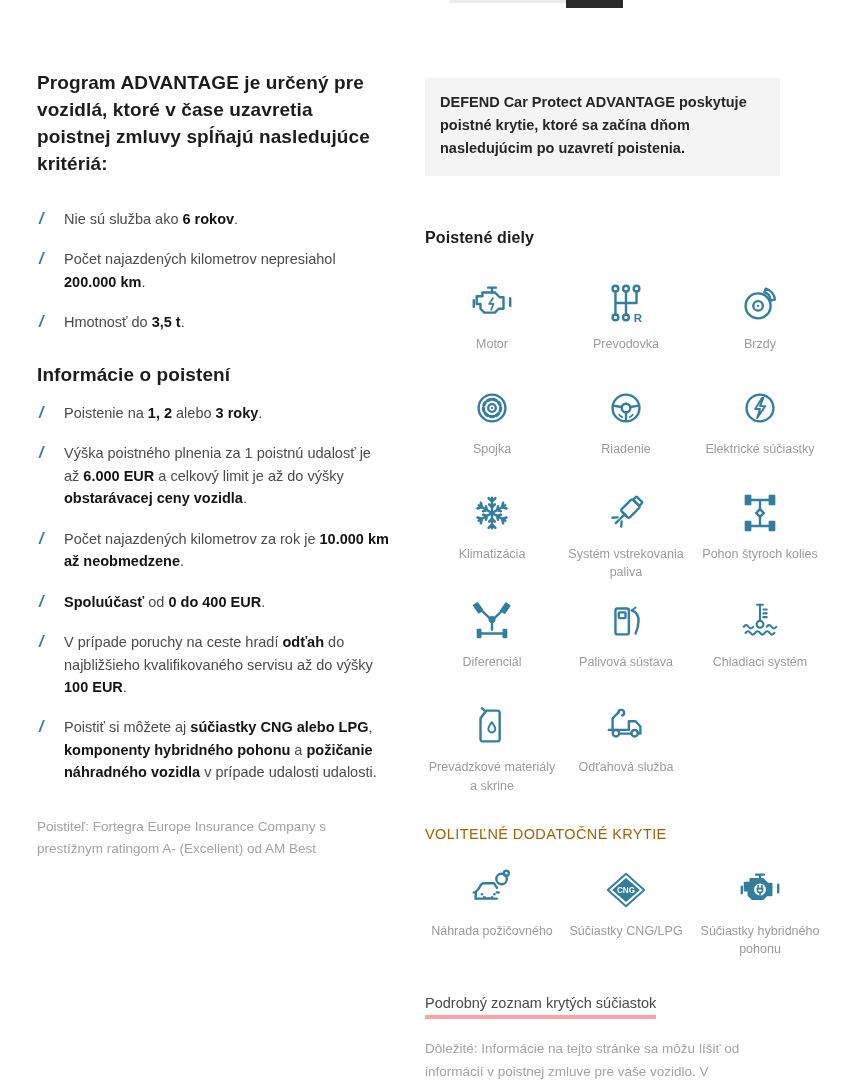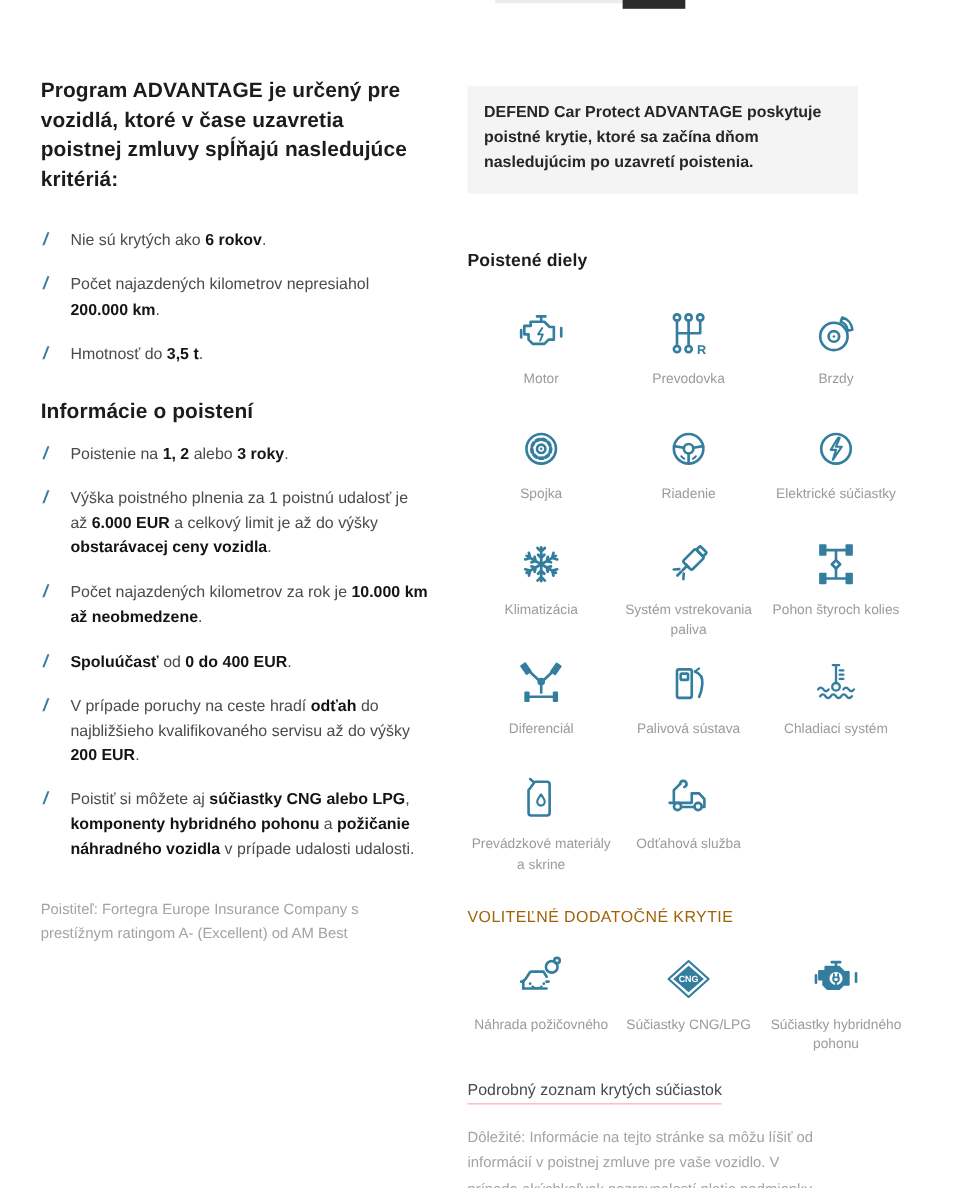--- a/index.html
+++ b/index.html
@@ -24,45 +24,45 @@
   .col-right{position:absolute;left:425px;top:78px;width:402px;}
   .highlight-box{background:var(--boxbg);padding:13px 30px 15px 15px;width:310px;}
   .highlight-box p{margin:0;font-size:14.5px;font-weight:bold;color:#262626;line-height:1.6;}
   .covered-h{font-size:16px;font-weight:bold;color:var(--text);margin:53px 0 0 0;letter-spacing:.1px;}
   .icon-grid{display:grid;grid-template-columns:repeat(3,134px);row-gap:13px;margin-top:30px;}
   .cell{display:flex;flex-direction:column;align-items:center;text-align:center;min-height:92px;}
   .cell-icon{width:48px;height:52px;display:flex;align-items:center;justify-content:center;color:var(--accent);}
   .cell-label{margin-top:6px;font-size:12.5px;color:#9b9b9b;line-height:1.5;}
   .optional-h{font-size:14.5px;font-weight:normal;color:#a16207;letter-spacing:.4px;margin:30px 0 0 0;}
   .optional-grid{margin-top:22px;}
-  .parts-link{display:inline-block;margin-top:24px;font-size:14.5px;color:#4a4a4a;text-decoration:none;
-              border-bottom:1px solid #fca5a5;padding-bottom:4px;cursor:pointer;}
+  .parts-link{display:inline-block;margin-top:36px;font-size:14.5px;color:#4a4a4a;text-decoration:none;
+              border-bottom:4px solid #fca5a5;padding-bottom:4px;cursor:pointer;}
   .disclaimer{margin:18px 0 0 0;font-size:13.5px;color:var(--muted);line-height:1.72;width:322px;}
   svg text{font-family:"Liberation Sans","DejaVu Sans",sans-serif;}
 </style>
 </head>
 <body>
 
 <div class="top-streak"></div>
 <div class="top-bar"></div>
 
 <div class="col-left">
   <h1 class="h1">Program ADVANTAGE je určený pre vozidlá, ktoré v čase uzavretia poistnej zmluvy spĺňajú nasledujúce kritériá:</h1>
   <ul class="bullets" id="criteria-list">
-      <li><span class="slash">/</span><span><span>Nie sú krytých ako </span><strong>6 rokov</strong><span>.</span></span></li>
+      <li><span class="slash">/</span><span><span>Nie sú služba ako </span><strong>6 rokov</strong><span>.</span></span></li>
       <li><span class="slash">/</span><span><span>Počet najazdených kilometrov nepresiahol </span><strong>200.000 km</strong><span>.</span></span></li>
       <li><span class="slash">/</span><span><span>Hmotnosť do </span><strong>3,5 t</strong><span>.</span></span></li>
     </ul>
   <h2 class="h2">Informácie o poistení</h2>
   <ul class="bullets" id="info-list">
       <li><span class="slash">/</span><span><span>Poistenie na </span><strong>1, 2</strong><span> alebo </span><strong>3 roky</strong><span>.</span></span></li>
       <li><span class="slash">/</span><span><span>Výška poistného plnenia za 1 poistnú udalosť je až </span><strong>6.000 EUR</strong><span> a celkový limit je až do výšky </span><strong>obstarávacej ceny vozidla</strong><span>.</span></span></li>
       <li><span class="slash">/</span><span><span>Počet najazdených kilometrov za rok je </span><strong>10.000 km až neobmedzene</strong><span>.</span></span></li>
       <li><span class="slash">/</span><span><strong>Spoluúčasť</strong><span> od </span><strong>0 do 400 EUR</strong><span>.</span></span></li>
-      <li><span class="slash">/</span><span><span>V prípade poruchy na ceste hradí </span><strong>odťah</strong><span> do najbližšieho kvalifikovaného servisu až do výšky </span><strong>200 EUR</strong><span>.</span></span></li>
+      <li><span class="slash">/</span><span><span>V prípade poruchy na ceste hradí </span><strong>odťah</strong><span> do najbližšieho kvalifikovaného servisu až do výšky </span><strong>100 EUR</strong><span>.</span></span></li>
       <li><span class="slash">/</span><span><span>Poistiť si môžete aj </span><strong>súčiastky CNG alebo LPG</strong><span>, </span><strong>komponenty hybridného pohonu</strong><span> a </span><strong>požičanie náhradného vozidla</strong><span> v prípade udalosti udalosti.</span></span></li>
     </ul>
   <p class="insurer">Poistiteľ: Fortegra Europe Insurance Company s prestížnym ratingom A- (Excellent) od AM Best</p>
 </div>
 
 <div class="col-right">
   <div class="highlight-box">
     <p>DEFEND Car Protect ADVANTAGE poskytuje poistné krytie, ktoré sa začína dňom nasledujúcim po uzavretí poistenia.</p>
   </div>
   <h2 class="covered-h">Poistené diely</h2>

